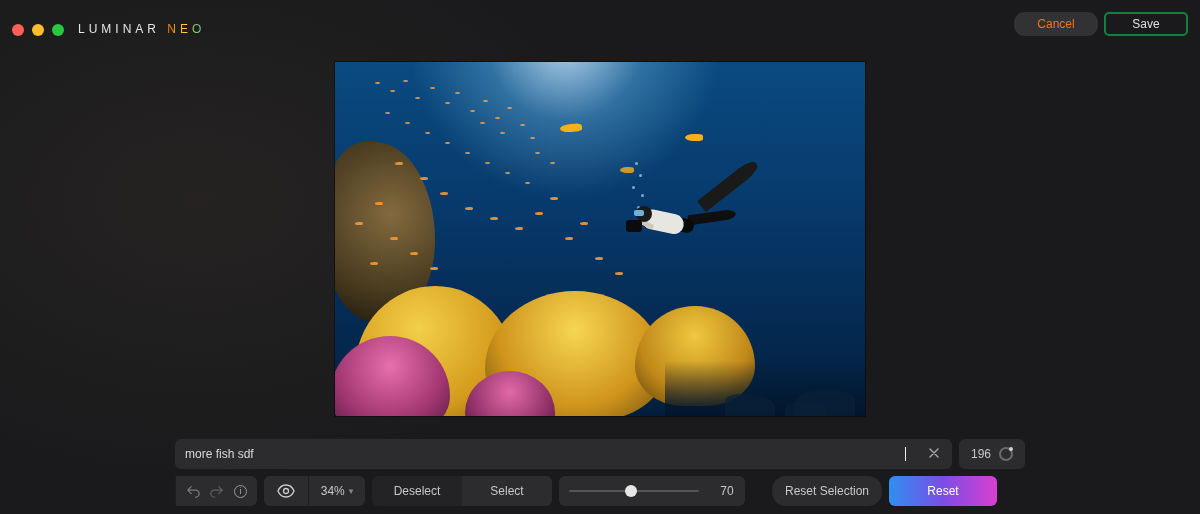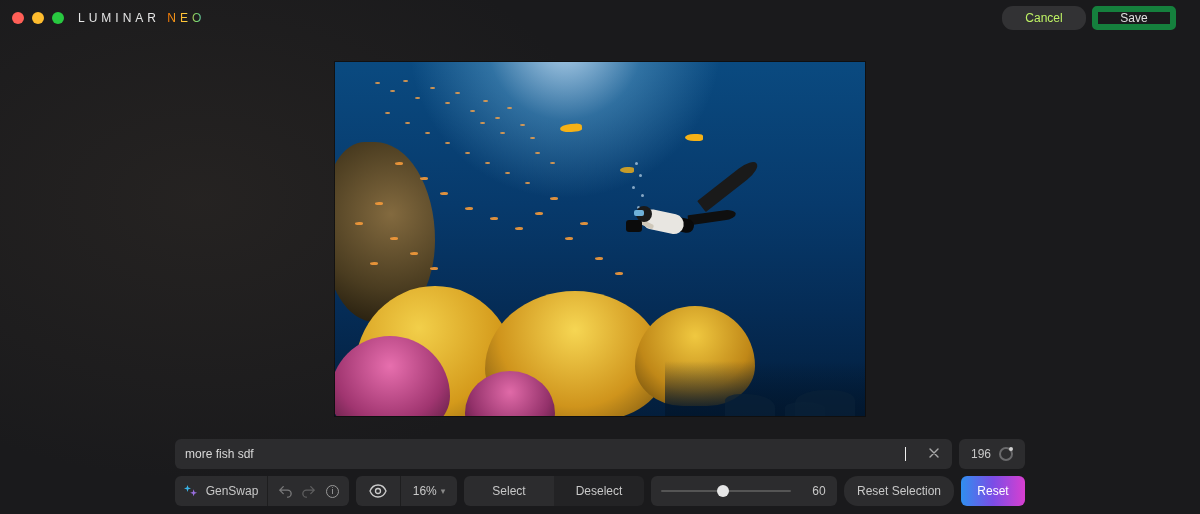--- a/index.html
+++ b/index.html
@@ -7,24 +7,24 @@
   body {
     background: #1a1a1c radial-gradient(ellipse 600px 400px at 200px 200px, rgba(70,60,50,0.25) 0%, rgba(26,26,28,0) 70%);
     font-family: -apple-system, BlinkMacSystemFont, "Segoe UI", sans-serif;
     color: #d8d8d8;
     position: relative;
   }
 
   
   .header {
     position: absolute;
-    top: 0; left: 0; right: 12px;
+    top: 0; left: 0; right: 0;
     height: 36px;
     display: flex;
-    align-items: center;
+    align-items: flex-end;
     padding: 0 12px;
   }
   .traffic-lights {
     display: flex;
     gap: 8px;
     align-items: center;
   }
   .tl { width: 12px; height: 12px; border-radius: 50%; }
   .tl.red { background: #ff5f57; }
   .tl.yellow { background: #febc2e; }
@@ -51,22 +51,22 @@
   .hbtn {
     height: 24px;
     width: 84px;
     border-radius: 5px;
     font-size: 12px;
     display: flex;
     align-items: center;
     justify-content: center;
     cursor: pointer;
   }
-  .hbtn.cancel { background: #323234; color: #bef264; border-radius: 11px; }
-  .hbtn.save { background: transparent; border: 6px solid #15803d; color: #e0e0e0; }
+  .hbtn.cancel { background: #323234; color: #f97316; border-radius: 11px; }
+  .hbtn.save { background: transparent; border: 2px solid #15803d; color: #e0e0e0; }
 
   
   .canvas-wrap {
     position: absolute;
     top: 62px;
     left: 0; right: 0;
     display: flex;
     justify-content: center;
   }
   .canvas {
@@ -139,21 +139,21 @@
     height: 30px;
     display: flex;
     align-items: center;
     justify-content: center;
     color: #c8c8c8;
     font-size: 12px;
     padding: 0 10px;
   }
   .group .seg:first-child { border-radius: 6px 0 0 6px; }
   .group .seg:last-child { border-radius: 0 6px 6px 0; }
-  .group .seg.solo { border-radius: 14px; }
+  .group .seg.solo { border-radius: 14px; margin-left: 20px; }
   .div { width: 1px; background: #1e1e1f; }
 
   .genswap-title { width: 92px; justify-content: flex-start; gap: 8px; }
   .history { gap: 10px; padding: 0 12px; }
   .eye-seg { width: 44px; }
   .zoom-seg { width: 56px; gap: 4px; }
   .selectbtn { width: 90px; cursor: pointer; }
   .deselectbtn { width: 90px; background: #232325 !important; cursor: pointer; }
   .slider-seg { width: 150px; padding: 0 12px; }
   .slider-val { width: 36px; justify-content: flex-end; padding-right: 12px; }
@@ -425,29 +425,20 @@
     </div>
     <div class="pill counter">
       <span>196</span>
       <span class="ring"></span>
     </div>
   </div>
 
   <div class="row">
 
     <div class="group">
-      <div class="seg genswap-title">
-        <span class="ico sparkle-ico">
-          <svg viewBox="0 0 16 16">
-              <path d="M4 1 L5 4 L8 5 L5 6 L4 9 L3 6 L0 5 L3 4 Z" fill="#39b3e6"></path>
-              <path d="M11 6 L12 9 L15 10 L12 11 L11 14 L10 11 L7 10 L10 9 Z" fill="#9a6fe0"></path>
-            </svg>
-        </span>
-        <span>GenSwap</span>
-      </div>
       <div class="div"></div>
       <div class="seg history">
         <span class="ico undo">
           <svg width="14" height="14" viewBox="0 0 16 16">
               <path d="M6 3 L2 7 L6 11 M2 7 H11 A4 4 0 0 1 11 15" fill="none" stroke="#bbb" stroke-width="1.5" stroke-linecap="round" stroke-linejoin="round"></path>
             </svg>
         </span>
         <span class="ico redo">
           <svg width="14" height="14" viewBox="0 0 16 16">
               <path d="M10 3 L14 7 L10 11 M14 7 H5 A4 4 0 0 0 5 15" fill="none" stroke="#888" stroke-width="1.5" stroke-linecap="round" stroke-linejoin="round"></path>
@@ -463,42 +454,42 @@
       <div class="seg eye-seg">
         <span class="ico">
           <svg width="18" height="14" viewBox="0 0 18 14">
               <path d="M1 7 C3 2 7 1 9 1 C11 1 15 2 17 7 C15 12 11 13 9 13 C7 13 3 12 1 7 Z" fill="none" stroke="#ccc" stroke-width="1.3"></path>
               <circle cx="9" cy="7" r="2.5" fill="none" stroke="#ccc" stroke-width="1.3"></circle>
             </svg>
         </span>
       </div>
       <div class="div"></div>
       <div class="seg zoom-seg">
-        <span>16%</span>
+        <span>34%</span>
         <span class="chev">▾</span>
       </div>
     </div>
 
     <div class="group">
+      <div class="seg deselectbtn">
+        <span>Deselect</span>
+      </div>
       <div class="seg selectbtn">
         <span>Select</span>
-      </div>
-      <div class="seg deselectbtn">
-        <span>Deselect</span>
       </div>
     </div>
 
     <div class="group">
       <div class="seg slider-seg">
         <div class="slider-track">
           <div class="slider-thumb" id="slider-thumb" style="left: 48%;"></div>
         </div>
       </div>
       <div class="seg slider-val">
-        <span>60</span>
+        <span>70</span>
       </div>
     </div>
 
     <div class="group">
       <div class="seg reset-seg solo">
         <span>Reset Selection</span>
       </div>
     </div>
 
     <div class="swap-btn">

